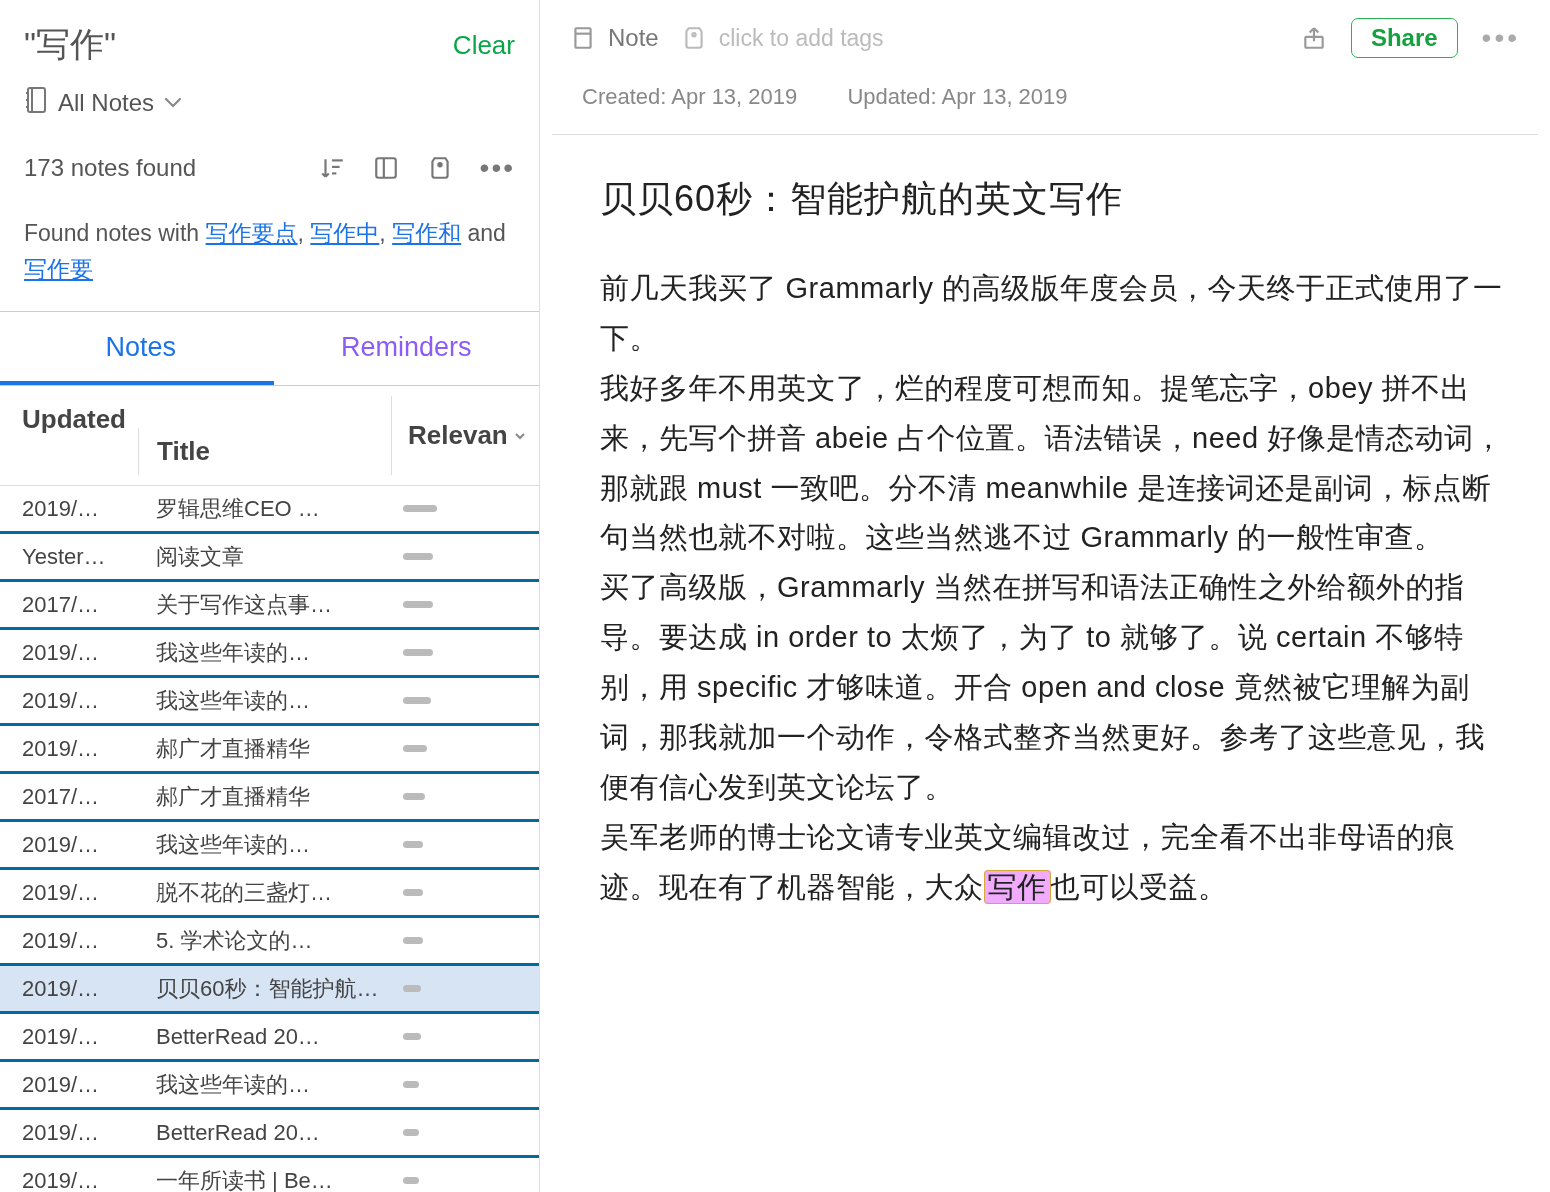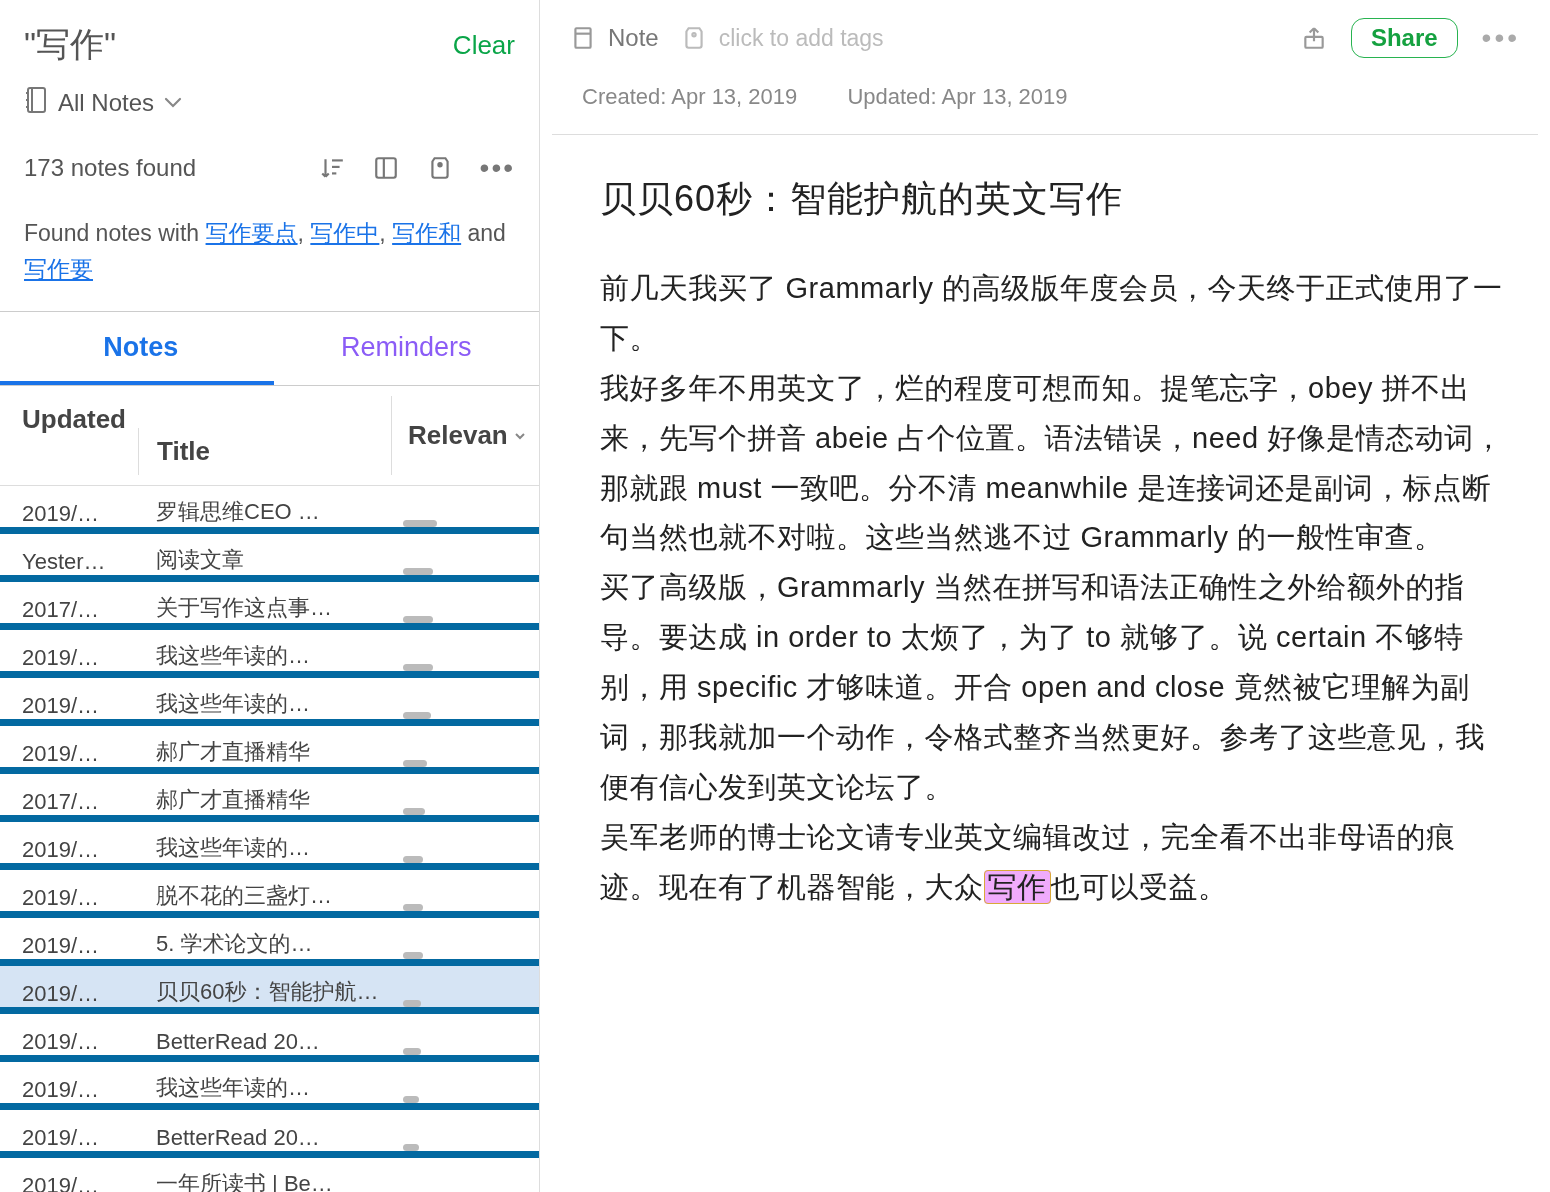--- a/index.html
+++ b/index.html
@@ -73,21 +73,21 @@
 .tab {
   flex: 1;
   text-align: center;
   padding: 20px 0 18px 0;
   font-size: 27px;
   color: #8b5cf6;
   cursor: pointer;
 }
 .tab.active {
   color: #1a73e8;
-  font-weight: 700;
+  font-weight: 400;
   border-bottom: 4px solid #1a73e8;
   padding-left: 8px;
 }
 .list-header {
   display: flex;
   padding: 10px 0;
   border-bottom: 1px solid #ddd;
 }
 .list-header .col {
   font-size: 26px;
@@ -95,23 +95,23 @@
   color: #444;
   padding: 8px 12px;
 }
 .col-updated { width: 138px; padding-left: 22px !important; }
 .col-title { flex: 1; border-left: 1px solid #ddd; padding-left: 18px !important; margin-top: 32px;}
 .col-relevance { width: 148px; border-left: 1px solid #ddd; display:flex; align-items:center; gap:6px; justify-content:flex-start; padding-left:16px !important;}
 .sort-caret { font-size: 14px; color: #888; }
 .note-list { flex: 1; overflow-y: auto; }
 .note-row {
   display: flex;
-  align-items: flex-end;
+  align-items: center;
   height: 48px;
-  border-bottom: 7px solid #0369a1;
+  border-bottom: 3px solid #0369a1;
   font-size: 22px;
   color: #444;
   cursor: pointer;
 }
 .note-row.selected { background: #d6e4f4; }
 .note-row .cell-updated {
   width: 138px;
   padding-left: 22px;
   white-space: nowrap;
   overflow: hidden;
@@ -150,21 +150,21 @@
 .tb-left { display: flex; align-items: center; gap: 12px; flex:1;}
 .tb-icon { color: #888; display:flex; align-items:center;}
 .tb-icon svg { width: 26px; height: 26px; }
 .tb-label { font-size: 24px; color: #777; }
 .tb-tags-placeholder { font-size: 23px; color: #bbb; }
 .tb-right { display: flex; align-items: center; gap: 24px; }
 .share-btn {
   border: 1.5px solid #28b350;
   color: #15a140;
   padding: 5px 19px;
-  border-radius: 13px;
+  border-radius: 7px;
   font-size: 24px;
   font-weight: 600;
   cursor: pointer;
 }
 .tb-more { font-size: 28px; color: #aaa; letter-spacing: 3px; cursor: pointer; }
 .meta-row {
   padding: 12px 32px 24px 30px;
   border-bottom: 1px solid #ddd;
   font-size: 22px;
   color: #888;

